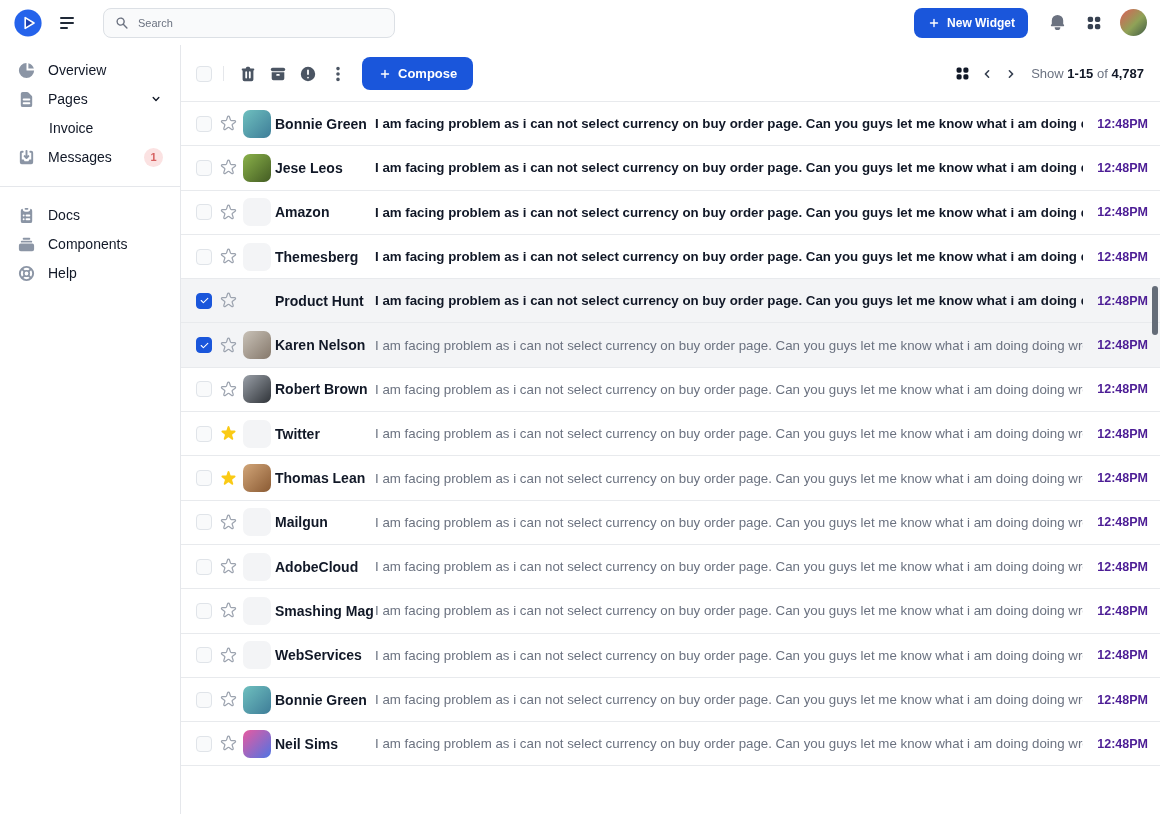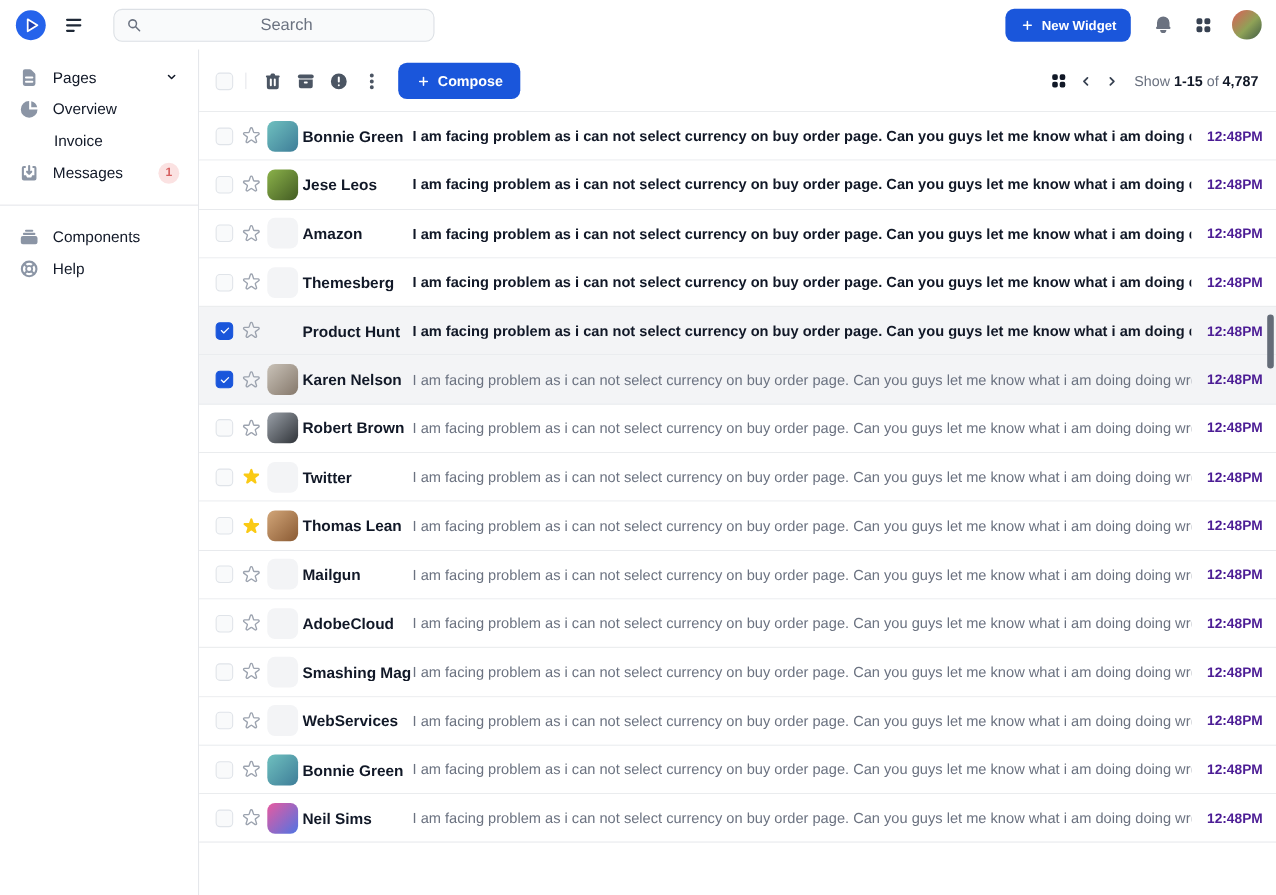--- a/index.html
+++ b/index.html
@@ -7,21 +7,21 @@
   body { font-family:"Liberation Sans", sans-serif; background:#fff; color:#111827; overflow:hidden; }
   .app { display:flex; flex-direction:column; height:100%; }
 
   
   .header { height:45px; display:flex; align-items:center; padding:0 13px; gap:8px; flex-shrink:0; background:#fff; }
   .logo { width:30px; height:30px; flex-shrink:0; }
   .icon-btn { display:flex; align-items:center; justify-content:center; width:32px; height:32px; border:none; background:none; border-radius:6px; color:#374151; cursor:pointer; }
   .icon-btn svg { width:20px; height:20px; }
   .search-box { display:flex; align-items:center; gap:9px; width:292px; height:30px; background:#F9FAFB; border:1px solid #DCE0E5; border-radius:8px; padding:0 11px; margin-left:12px; }
   .search-box svg { width:14px; height:14px; color:#6B7280; flex-shrink:0; }
-  .search-box input { border:none; outline:none; background:transparent; font-size:15px; color:#c2410c; width:100%; font-family:inherit;text-align:center; }
+  .search-box input { border:none; outline:none; background:transparent; font-size:11px; color:#c2410c; width:100%; font-family:inherit; }
   .search-box input::placeholder { color:#6B7280; }
   .header-right { margin-left:auto; display:flex; align-items:center; gap:5px; }
   .btn-primary { display:inline-flex; align-items:center; gap:6px; background:#1A56DB; color:#fff; border:none; border-radius:8px; font-weight:700; cursor:pointer; font-family:inherit; }
   .btn-primary svg { width:14px; height:14px; }
   .new-widget { height:30px; padding:0 13px; font-size:12px; margin-right:8px; }
   .bell-btn svg { width:19px; height:19px; color:#6B7280; }
   .apps-btn svg { width:18px; height:18px; color:#374151; }
   .avatar-sm { width:27px; height:27px; border-radius:50%; background:linear-gradient(135deg,#cf6a58 10%,#8fa257 55%,#3f5a45 100%); margin-left:5px; cursor:pointer; border:none; flex-shrink:0; }
 
   
@@ -128,53 +128,62 @@
       <button class="avatar-sm"></button>
     </div>
   </div>
 
   <div class="content-row">
 
     <div class="sidebar">
         <div class="side-item">
           <span class="side-icon">
             <svg viewBox="0 0 20 20" fill="currentColor">
+              <path d="M2 10a8 8 0 018-8v8h8a8 8 0 11-16 0z"></path>
+              <path d="M12 2.252A8.014 8.014 0 0117.748 8H12V2.252z"></path>
+            </svg>
+          </span>
+          <span class="side-label">Overview</span>
+        </div>
+        <div class="side-item">
+          <span class="side-icon">
+            <svg viewBox="0 0 20 20" fill="currentColor">
               <path fill-rule="evenodd" d="M4 4a2 2 0 012-2h4.586A2 2 0 0112 2.586L15.414 6A2 2 0 0116 7.414V16a2 2 0 01-2 2H6a2 2 0 01-2-2V4zm2 6a1 1 0 011-1h6a1 1 0 110 2H7a1 1 0 01-1-1zm1 3a1 1 0 100 2h6a1 1 0 100-2H7z" clip-rule="evenodd"></path>
             </svg>
           </span>
           <span class="side-label">Pages</span>
           <span class="side-chevron">
             <svg viewBox="0 0 20 20" fill="currentColor">
               <path fill-rule="evenodd" d="M5.293 7.293a1 1 0 011.414 0L10 10.586l3.293-3.293a1 1 0 111.414 1.414l-4 4a1 1 0 01-1.414 0l-4-4a1 1 0 010-1.414z" clip-rule="evenodd"></path>
             </svg>
           </span>
         </div>
-        <div class="side-item">
-          <span class="side-icon">
-            <svg viewBox="0 0 20 20" fill="currentColor">
-              <path d="M2 10a8 8 0 018-8v8h8a8 8 0 11-16 0z"></path>
-              <path d="M12 2.252A8.014 8.014 0 0117.748 8H12V2.252z"></path>
-            </svg>
-          </span>
-          <span class="side-label">Overview</span>
-        </div>
         <div class="side-sub">
           <span>Invoice</span>
         </div>
         <div class="side-item">
           <span class="side-icon">
             <svg viewBox="0 0 20 20" fill="currentColor">
               <path d="M8.707 7.793a1 1 0 00-1.414 1.414l2 2a1 1 0 001.414 0l2-2a1 1 0 00-1.414-1.414L11 8.086V3a1 1 0 10-2 0v5.086l-.293-.293z"></path>
               <path d="M3 5a2 2 0 012-2h1a1 1 0 010 2H5v7h2l1 2h4l1-2h2V5h-1a1 1 0 110-2h1a2 2 0 012 2v10a2 2 0 01-2 2H5a2 2 0 01-2-2V5z"></path>
             </svg>
           </span>
           <span class="side-label">Messages</span>
           <span class="side-badge">1</span>
         </div>
         <div class="side-divider"></div>
+        <div class="side-item">
+          <span class="side-icon">
+            <svg viewBox="0 0 20 20" fill="currentColor">
+              <path d="M9 2a1 1 0 000 2h2a1 1 0 100-2H9z"></path>
+              <path fill-rule="evenodd" d="M4 5a2 2 0 012-2 3 3 0 003 3h2a3 3 0 003-3 2 2 0 012 2v11a2 2 0 01-2 2H6a2 2 0 01-2-2V5zm3 4a1 1 0 000 2h.01a1 1 0 100-2H7zm3 0a1 1 0 000 2h3a1 1 0 100-2h-3zm-3 4a1 1 0 100 2h.01a1 1 0 100-2H7zm3 0a1 1 0 100 2h3a1 1 0 100-2h-3z" clip-rule="evenodd"></path>
+            </svg>
+          </span>
+          <span class="side-label">Docs</span>
+        </div>
         <div class="side-item">
           <span class="side-icon">
             <svg viewBox="0 0 20 20" fill="currentColor">
               <path d="M7 3a1 1 0 000 2h6a1 1 0 100-2H7zM4 7a1 1 0 011-1h10a1 1 0 110 2H5a1 1 0 01-1-1zM2 11a2 2 0 012-2h12a2 2 0 012 2v4a2 2 0 01-2 2H4a2 2 0 01-2-2v-4z"></path>
             </svg>
           </span>
           <span class="side-label">Components</span>
         </div>
         <div class="side-item">
           <span class="side-icon">

